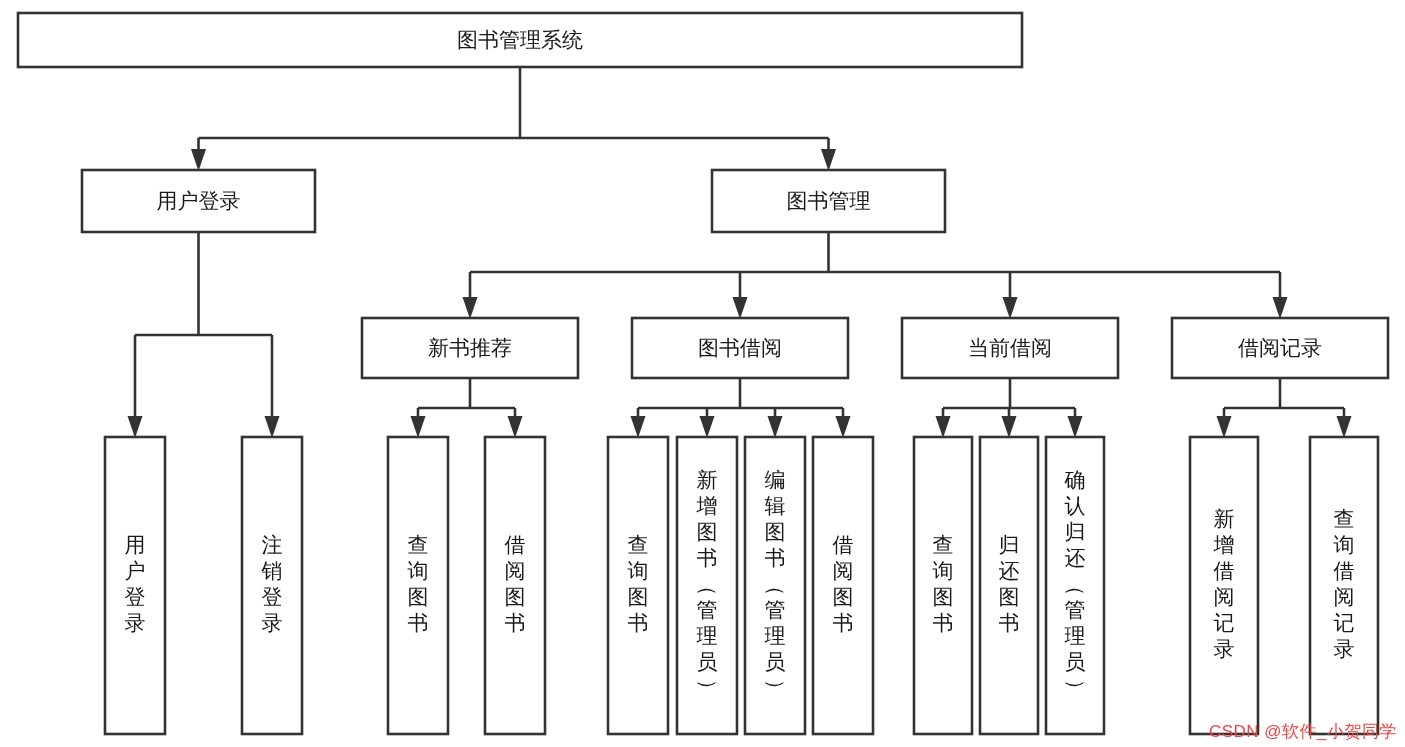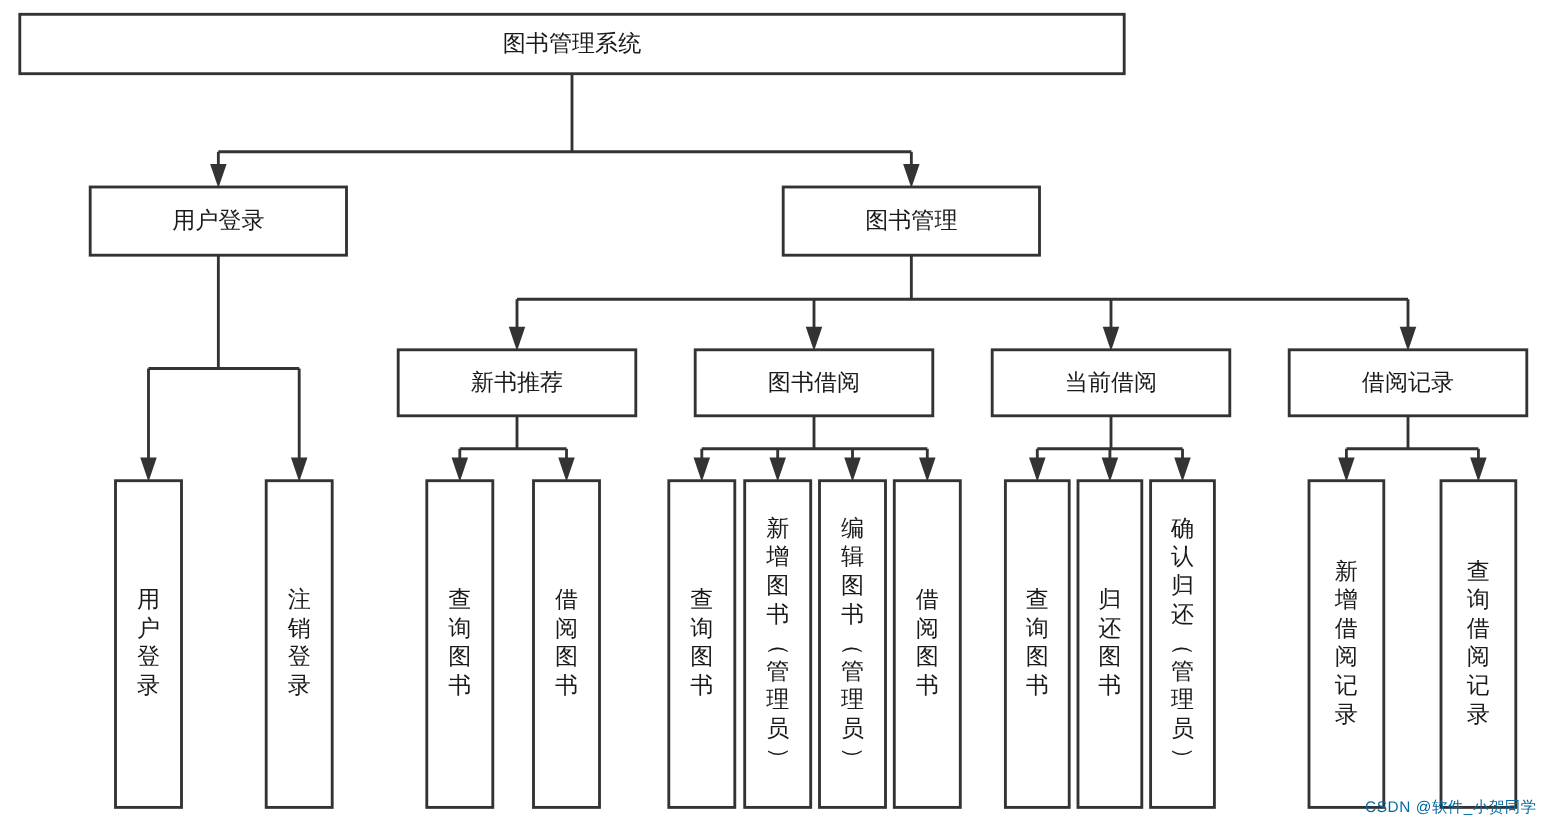--- a/index.html
+++ b/index.html
@@ -53,22 +53,22 @@
     font-size: 21px;
     fill: #1a1a1a;
     text-anchor: middle;
     dominant-baseline: middle;
   }
   .watermark {
     position: absolute;
     right: 8px;
     bottom: 4px;
     font-family: "Liberation Sans", "DejaVu Sans", sans-serif;
-    font-size: 14px;
-    color: #0369a1;
+    font-size: 17px;
+    color: #ef4444;
     letter-spacing: 0.5px;
     white-space: nowrap;
     user-select: none;
   }
 </style>
 </head>
 <body>
 
 <div id="diagram-root">
   <svg class="diagram" viewBox="0 0 1405 747" xmlns="http://www.w3.org/2000/svg">

